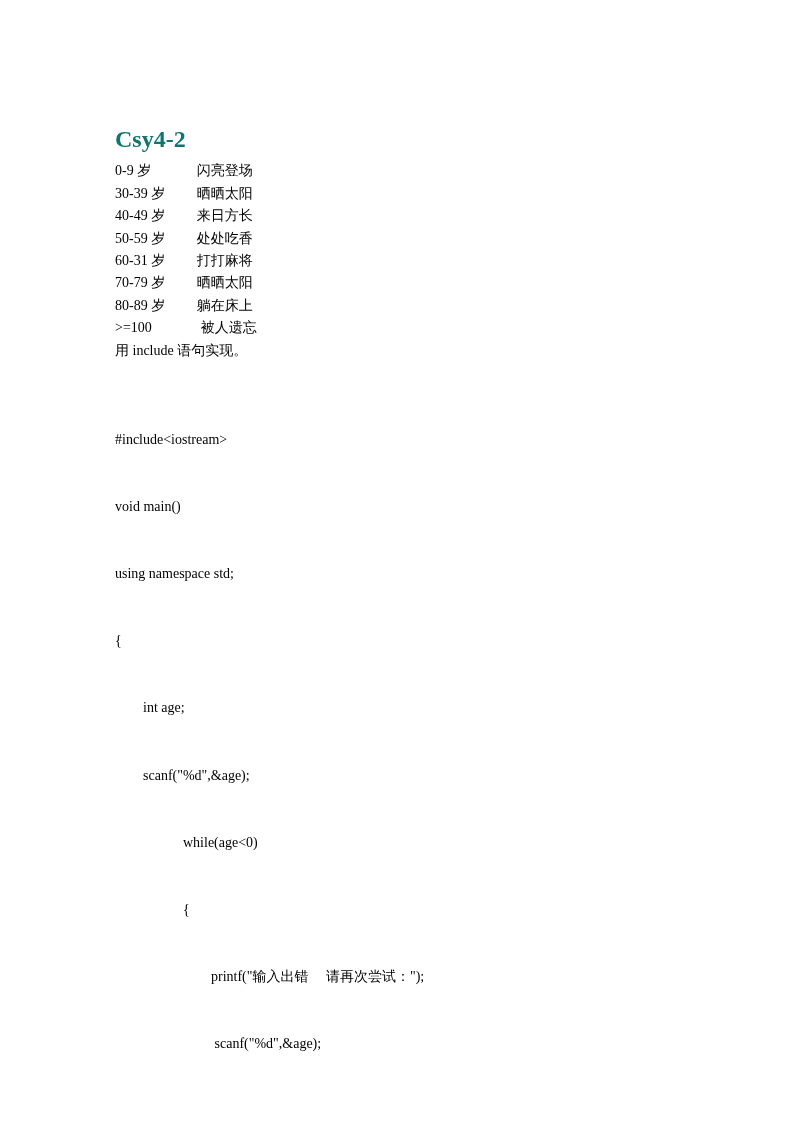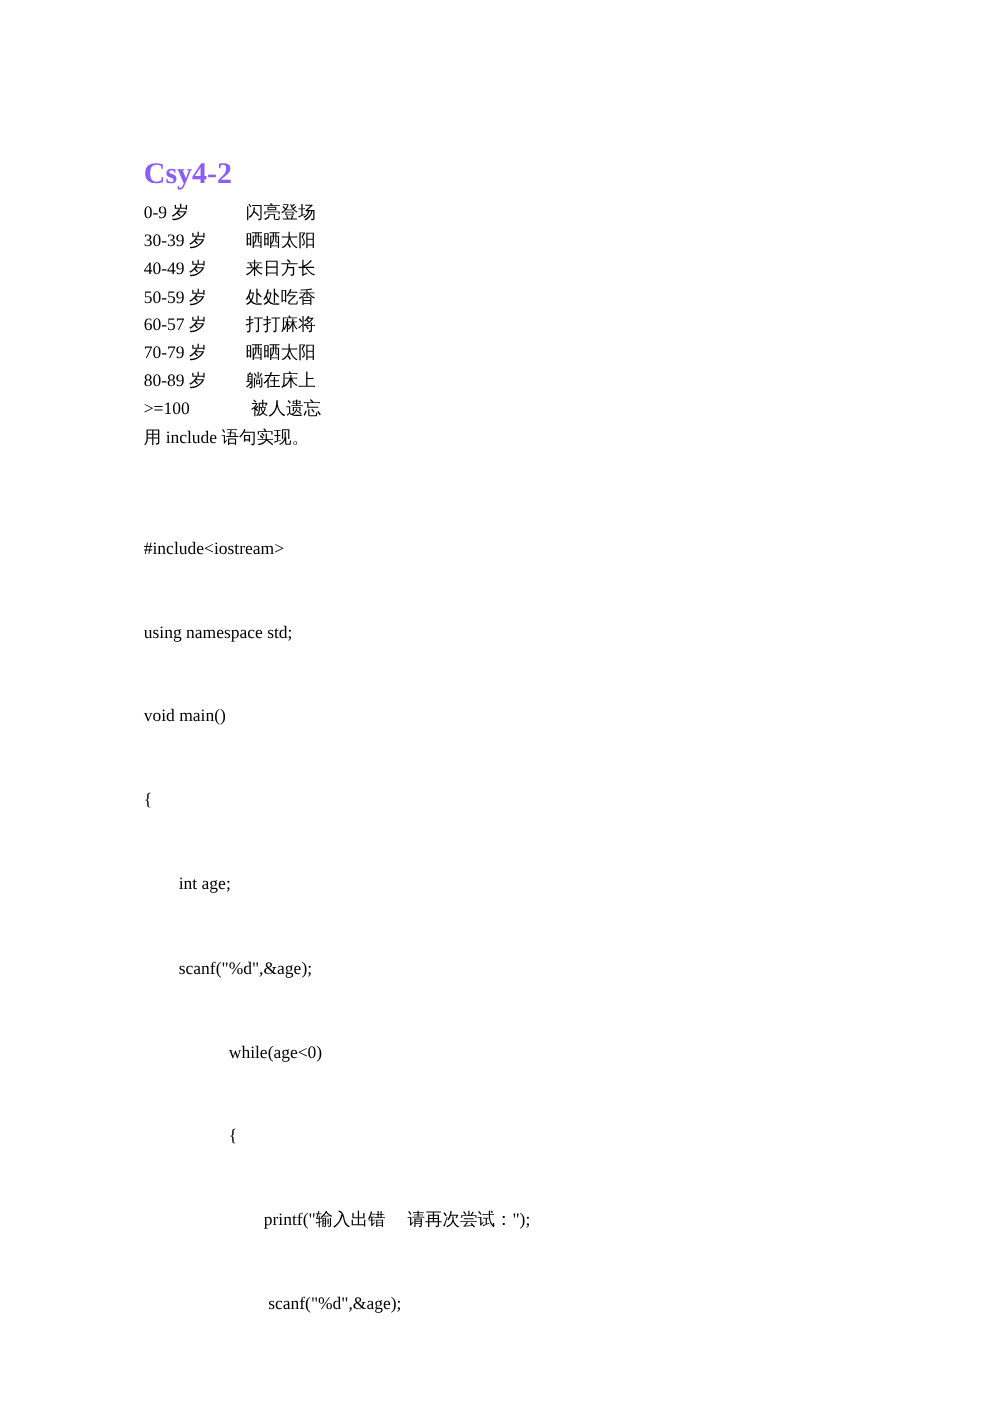--- a/index.html
+++ b/index.html
@@ -9,21 +9,21 @@
       font-family: "Times New Roman", "SimSun", serif;
       width: 800px;
     }
     .page {
       padding: 120px 115px 40px 115px;
       font-size: 14px;
       line-height: 1.6;
       color: #000;
     }
     .title {
-      color: #8b5cf6;
+      color: #0f766e;
       font-weight: bold;
       font-size: 24px;
       font-family: "Times New Roman", serif;
       margin-bottom: 2px;
     }
     .table-line {
       white-space: pre;
     }
     .code-block {
       margin-top: 22px;
@@ -43,32 +43,32 @@
 <body>
 
 <div class="page">
   <div class="title">Csy4-2</div>
 
   <div>
     <div class="table-line"><span>0-9 岁</span>             <span>闪亮登场</span></div>
     <div class="table-line"><span>30-39 岁</span>         <span>晒晒太阳</span></div>
     <div class="table-line"><span>40-49 岁</span>         <span>来日方长</span></div>
     <div class="table-line"><span>50-59 岁</span>         <span>处处吃香</span></div>
-    <div class="table-line"><span>60-57 岁</span>         <span>打打麻将</span></div>
+    <div class="table-line"><span>60-31 岁</span>         <span>打打麻将</span></div>
     <div class="table-line"><span>70-79 岁</span>         <span>晒晒太阳</span></div>
     <div class="table-line"><span>80-89 岁</span>         <span>躺在床上</span></div>
     <div class="table-line"><span>&gt;=100</span>              <span>被人遗忘</span></div>
   </div>
 
   <div>用 include 语句实现。</div>
 
   <div class="code-block">
     <div>#include&lt;iostream&gt;</div>
+    <div>void main()</div>
     <div>using namespace std;</div>
-    <div>void main()</div>
     <div>{</div>
     <div class="indent1">int age;</div>
     <div class="indent1">scanf("%d",&amp;age);</div>
     <div class="indent2">while(age&lt;0)</div>
     <div class="indent2">{</div>
     <div class="indent3">printf("输入出错     请再次尝试：");</div>
     <div class="indent3"> scanf("%d",&amp;age);</div>
     
     
     

